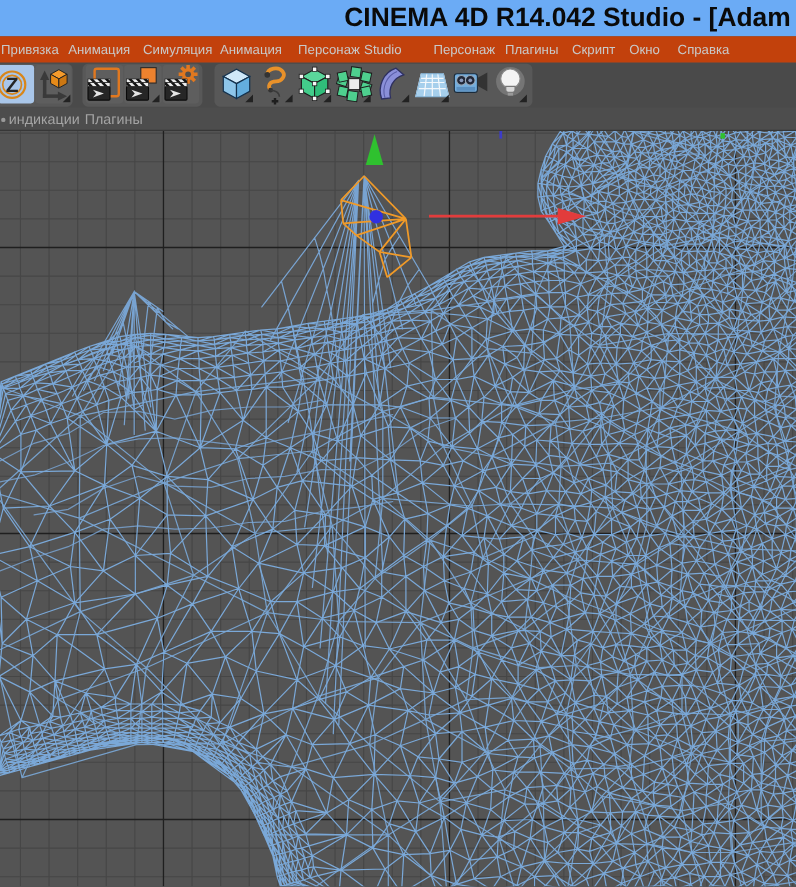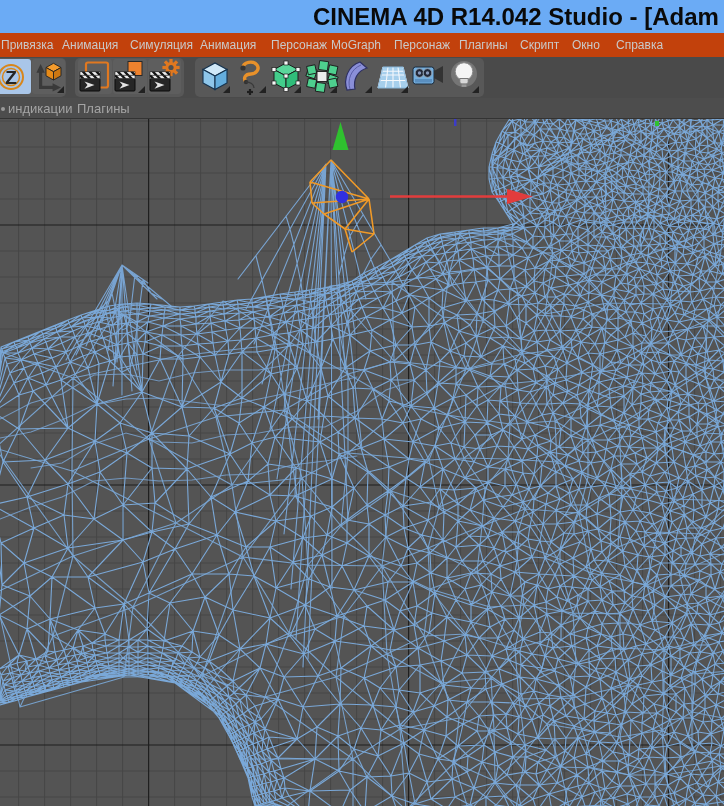--- a/index.html
+++ b/index.html
@@ -20,21 +20,21 @@
 <body>
 <div id="titlebar">
     <span id="title">CINEMA 4D R14.042 Studio - [Adam</span>
   </div>
 <div id="menubar">
   <span class="mi" style="left:1px">Привязка</span>
   <span class="mi" style="left:62px">Анимация</span>
   <span class="mi" style="left:130px">Симуляция</span>
   <span class="mi" style="left:200px">Анимация</span>
   <span class="mi" style="left:271px">Персонаж</span>
-  <span class="mi" style="left:331px">MoGraph</span>
+  <span class="mi" style="left:331px">Studio</span>
   <span class="mi" style="left:394px">Персонаж</span>
   <span class="mi" style="left:459px">Плагины</span>
   <span class="mi" style="left:520px">Скрипт</span>
   <span class="mi" style="left:572px">Окно</span>
   <span class="mi" style="left:616px">Справка</span>
 </div>
 <div id="toolbar">
   <div class="tgroup" style="left:-6px; width:72px;"></div>
   <div class="tbtn" style="left:-2px; width:33px; background:#a9c6e9;"></div>
   <div class="tbtn" style="left:32px; width:33px;"></div>

